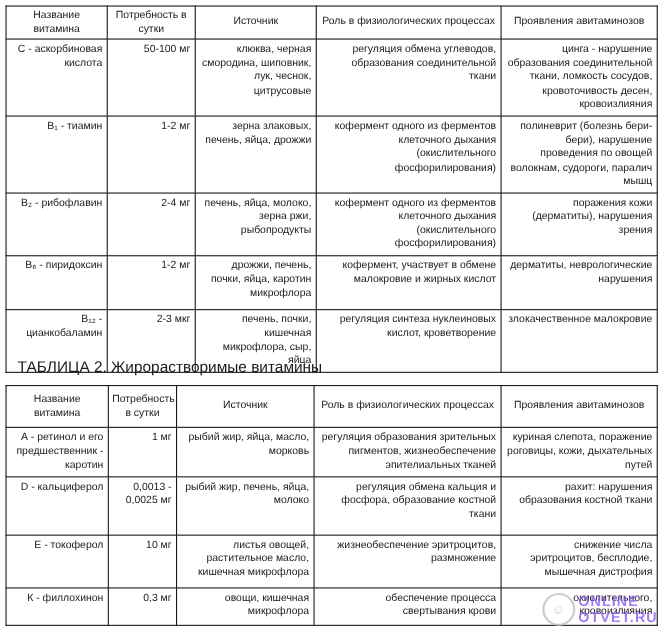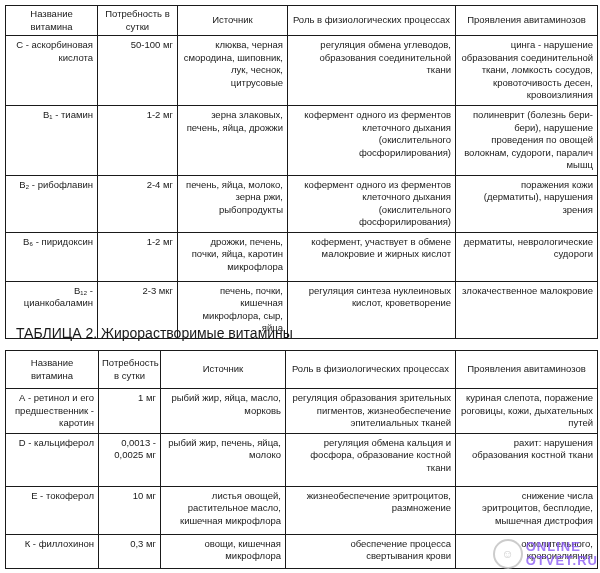--- a/index.html
+++ b/index.html
@@ -59,21 +59,21 @@
       <td>2-4 мг</td>
       <td>печень, яйца, молоко, зерна ржи, рыбопродукты</td>
       <td>кофермент одного из ферментов клеточного дыхания (окислительного фосфорилирования)</td>
       <td>поражения кожи (дерматиты), нарушения зрения</td>
     </tr>
     <tr style="height:49px">
       <td>В₆ - пиридоксин</td>
       <td>1-2 мг</td>
       <td>дрожжи, печень, почки, яйца, каротин микрофлора</td>
       <td>кофермент, участвует в обмене малокровие и жирных кислот</td>
-      <td>дерматиты, неврологические судороги</td>
+      <td>дерматиты, неврологические нарушения</td>
     </tr>
     <tr style="height:40px">
       <td>В₁₂ - цианкобаламин</td>
       <td>2-3 мкг</td>
       <td>печень, почки, кишечная микрофлора, сыр, яйца</td>
       <td>регуляция синтеза нуклеиновых кислот, кроветворение</td>
       <td>злокачественное малокровие</td>
     </tr>
   </tbody>
     </table>

